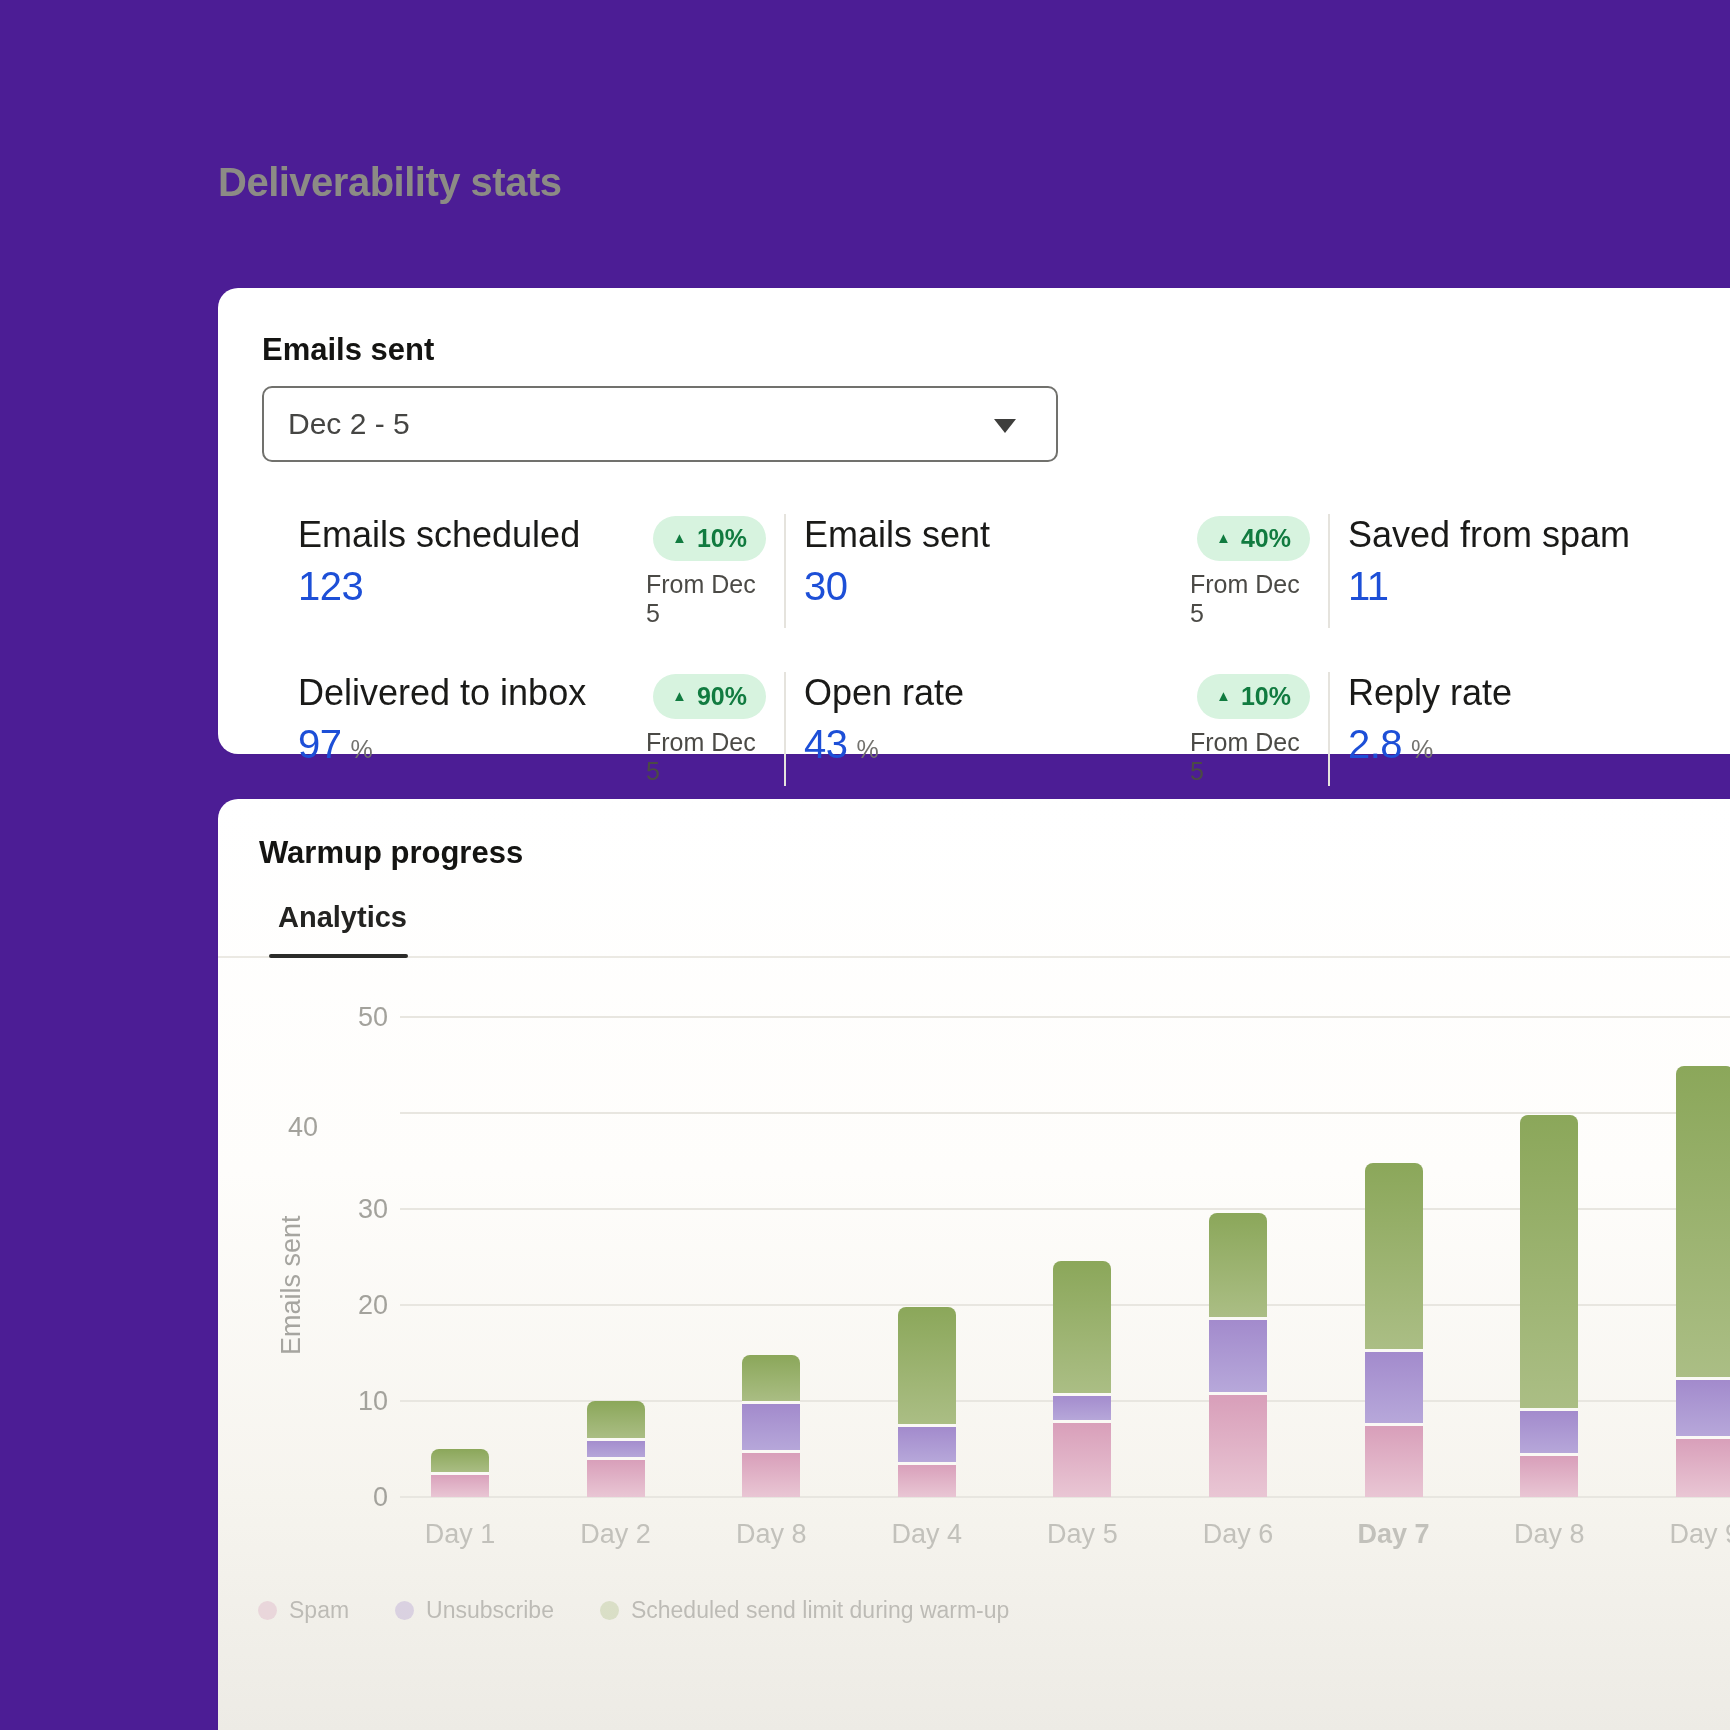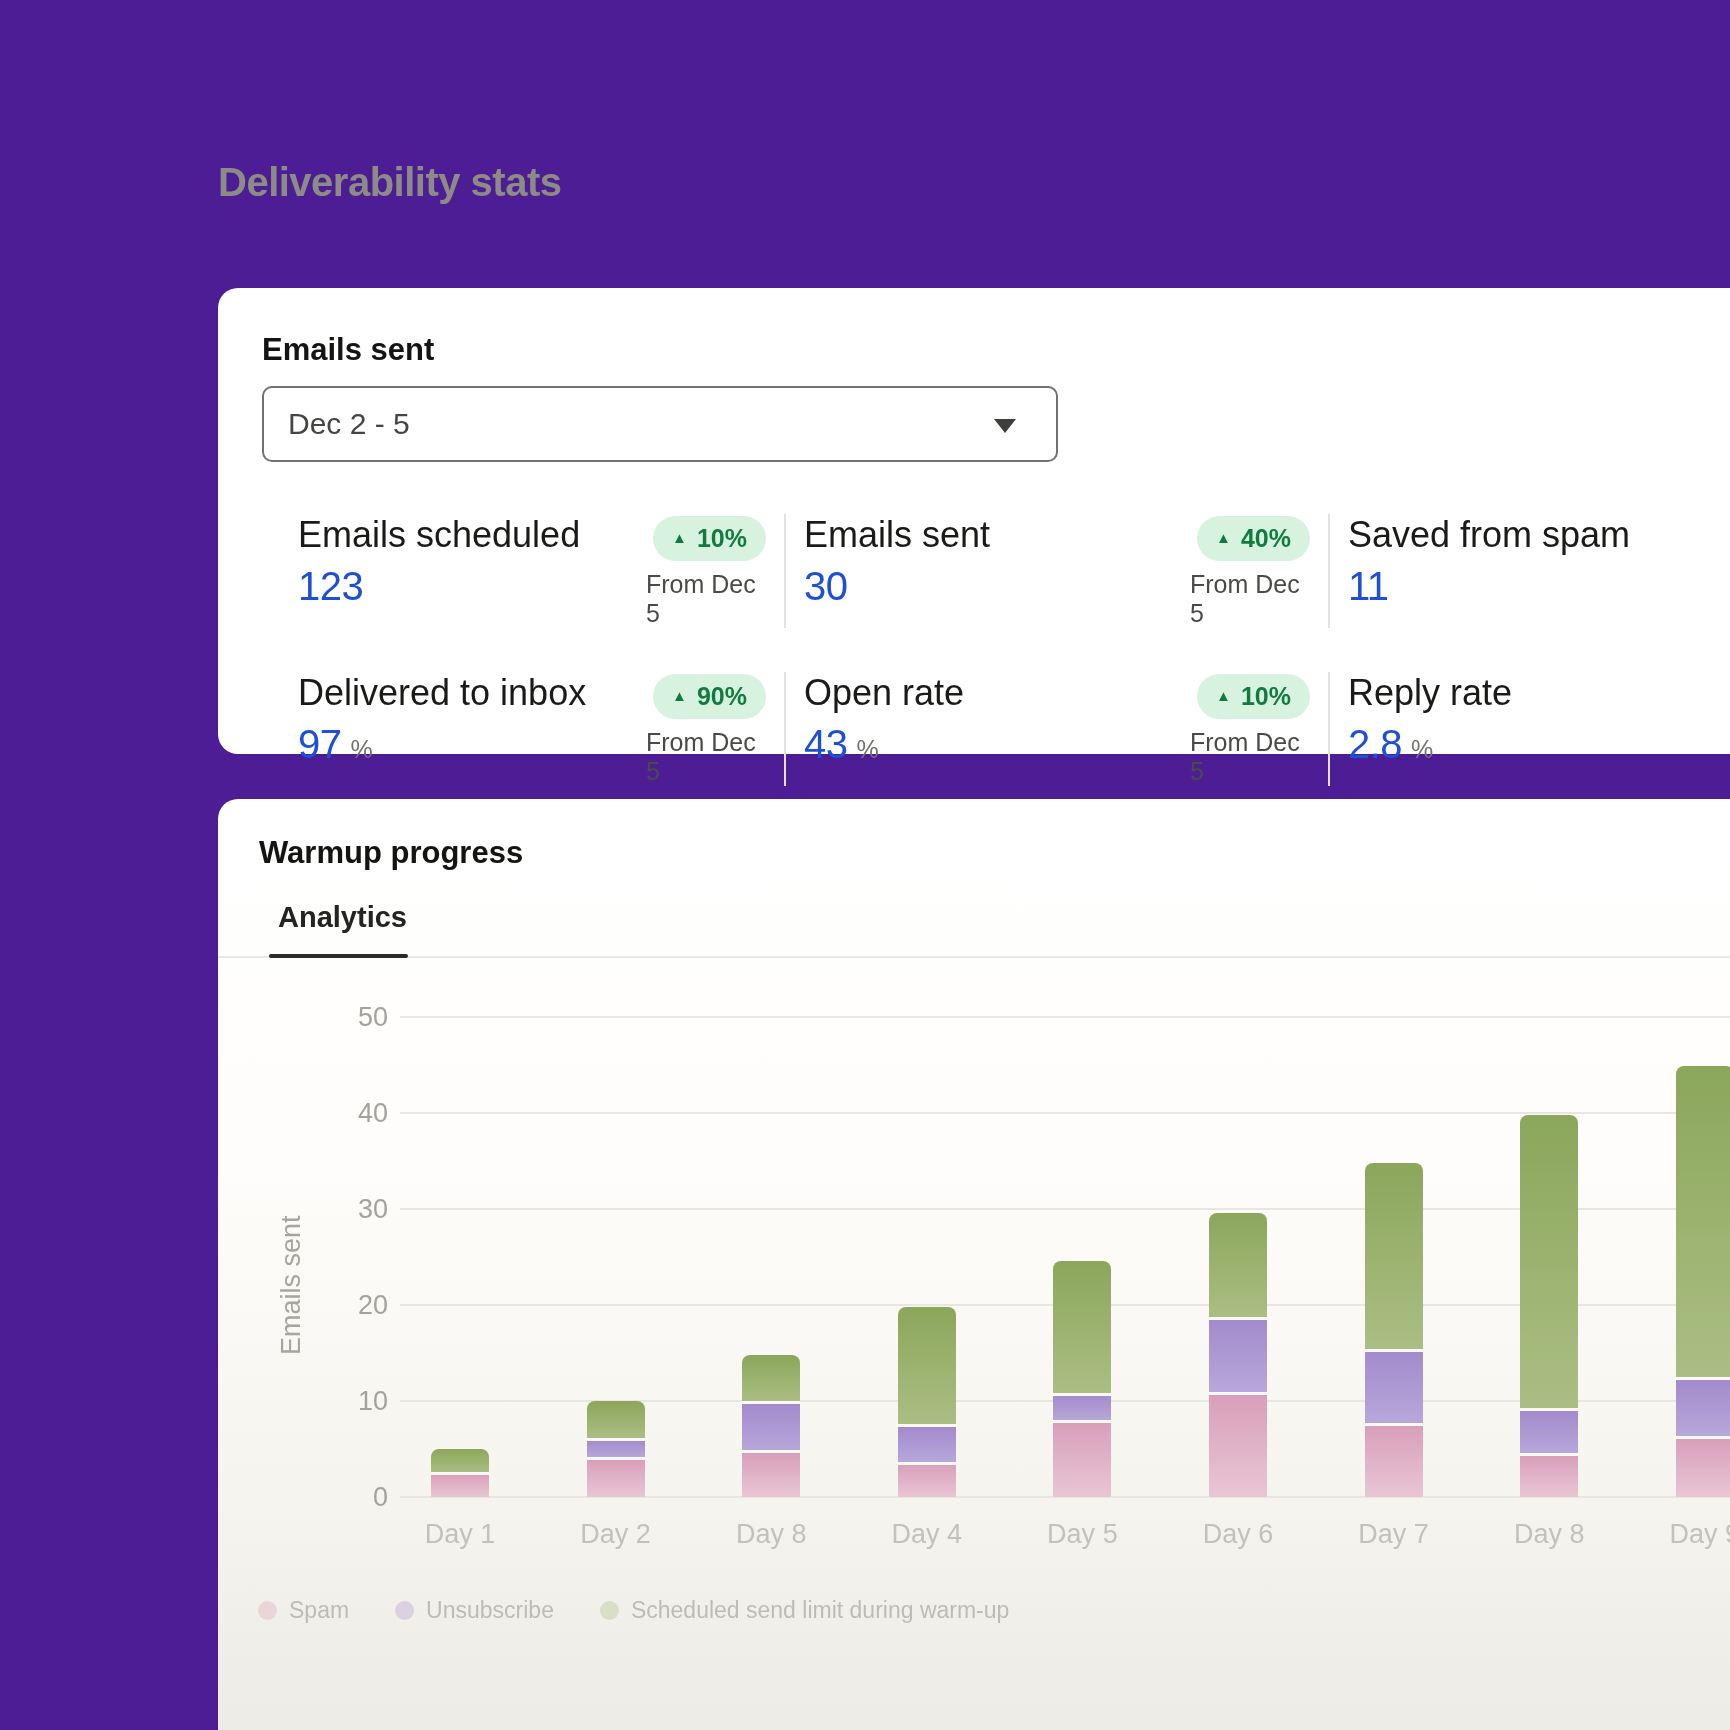--- a/index.html
+++ b/index.html
@@ -161,21 +161,21 @@
     <div class="plot">
         <div class="gridline" style="top: 697px; left: 182px; right: 0px;"></div>
         <div class="ytick" style="top: 682px; width: 170px;">0</div>
         <div class="gridline" style="top: 601px; left: 182px; right: 0px;"></div>
         <div class="ytick" style="top: 586px; width: 170px;">10</div>
         <div class="gridline" style="top: 505px; left: 182px; right: 0px;"></div>
         <div class="ytick" style="top: 490px; width: 170px;">20</div>
         <div class="gridline" style="top: 409px; left: 182px; right: 0px;"></div>
         <div class="ytick" style="top: 394px; width: 170px;">30</div>
         <div class="gridline" style="top: 313px; left: 182px; right: 0px;"></div>
-        <div class="ytick" style="top: 298px; width: 170px;">40</div>
+        <div class="ytick" style="top: 312px; width: 170px; text-align: center;">40</div>
         <div class="gridline" style="top: 217px; left: 182px; right: 0px;"></div>
         <div class="ytick" style="top: 202px; width: 170px;">50</div>
         <div class="seg" style="left: 213px; top: 674px; width: 58px; height: 24px; background: linear-gradient(rgb(216, 158, 185), rgb(233, 198, 212));"></div>
         <div class="seg" style="left: 213px; top: 650px; width: 58px; height: 24px; background: linear-gradient(rgb(139, 167, 90), rgb(171, 190, 133)); border-radius: 8px 8px 0px 0px;"></div>
         <div class="gap" style="left: 213px; top: 672.5px; width: 58px; height: 3px;"></div>
         <div class="xlabel" style="left: 172px; top: 720px; width: 140px;">Day 1</div>
         <div class="seg" style="left: 368.6px; top: 659.6px; width: 58px; height: 38.4px; background: linear-gradient(rgb(216, 158, 185), rgb(233, 198, 212));"></div>
         <div class="seg" style="left: 368.6px; top: 640.4px; width: 58px; height: 19.2px; background: linear-gradient(rgb(162, 138, 204), rgb(183, 168, 218));"></div>
         <div class="seg" style="left: 368.6px; top: 602px; width: 58px; height: 38.4px; background: linear-gradient(rgb(139, 167, 90), rgb(171, 190, 133)); border-radius: 8px 8px 0px 0px;"></div>
         <div class="gap" style="left: 368.6px; top: 658.1px; width: 58px; height: 3px;"></div>
@@ -203,21 +203,21 @@
         <div class="seg" style="left: 991px; top: 519.44px; width: 58px; height: 74.88px; background: linear-gradient(rgb(162, 138, 204), rgb(183, 168, 218));"></div>
         <div class="seg" style="left: 991px; top: 413.84px; width: 58px; height: 105.6px; background: linear-gradient(rgb(139, 167, 90), rgb(171, 190, 133)); border-radius: 8px 8px 0px 0px;"></div>
         <div class="gap" style="left: 991px; top: 592.82px; width: 58px; height: 3px;"></div>
         <div class="gap" style="left: 991px; top: 517.94px; width: 58px; height: 3px;"></div>
         <div class="xlabel" style="left: 950px; top: 720px; width: 140px;">Day 6</div>
         <div class="seg" style="left: 1146.6px; top: 625.04px; width: 58px; height: 72.96px; background: linear-gradient(rgb(216, 158, 185), rgb(233, 198, 212));"></div>
         <div class="seg" style="left: 1146.6px; top: 551.12px; width: 58px; height: 73.92px; background: linear-gradient(rgb(162, 138, 204), rgb(183, 168, 218));"></div>
         <div class="seg" style="left: 1146.6px; top: 363.92px; width: 58px; height: 187.2px; background: linear-gradient(rgb(139, 167, 90), rgb(171, 190, 133)); border-radius: 8px 8px 0px 0px;"></div>
         <div class="gap" style="left: 1146.6px; top: 623.54px; width: 58px; height: 3px;"></div>
         <div class="gap" style="left: 1146.6px; top: 549.62px; width: 58px; height: 3px;"></div>
-        <div class="xlabel" style="left: 1105.6px; top: 720px; width: 140px;">Day 7</div>
+        <div class="xlabel" style="left: 1105.6px; top: 720px; width: 140px; font-weight: bold;">Day 7</div>
         <div class="seg" style="left: 1302.2px; top: 655.76px; width: 58px; height: 42.24px; background: linear-gradient(rgb(216, 158, 185), rgb(233, 198, 212));"></div>
         <div class="seg" style="left: 1302.2px; top: 610.64px; width: 58px; height: 45.12px; background: linear-gradient(rgb(162, 138, 204), rgb(183, 168, 218));"></div>
         <div class="seg" style="left: 1302.2px; top: 315.92px; width: 58px; height: 294.72px; background: linear-gradient(rgb(139, 167, 90), rgb(171, 190, 133)); border-radius: 8px 8px 0px 0px;"></div>
         <div class="gap" style="left: 1302.2px; top: 654.26px; width: 58px; height: 3px;"></div>
         <div class="gap" style="left: 1302.2px; top: 609.14px; width: 58px; height: 3px;"></div>
         <div class="xlabel" style="left: 1261.2px; top: 720px; width: 140px;">Day 8</div>
         <div class="seg" style="left: 1457.8px; top: 638.48px; width: 58px; height: 59.52px; background: linear-gradient(rgb(216, 158, 185), rgb(233, 198, 212));"></div>
         <div class="seg" style="left: 1457.8px; top: 579.92px; width: 58px; height: 58.56px; background: linear-gradient(rgb(162, 138, 204), rgb(183, 168, 218));"></div>
         <div class="seg" style="left: 1457.8px; top: 266.96px; width: 58px; height: 312.96px; background: linear-gradient(rgb(139, 167, 90), rgb(171, 190, 133)); border-radius: 8px 8px 0px 0px;"></div>
         <div class="gap" style="left: 1457.8px; top: 636.98px; width: 58px; height: 3px;"></div>

